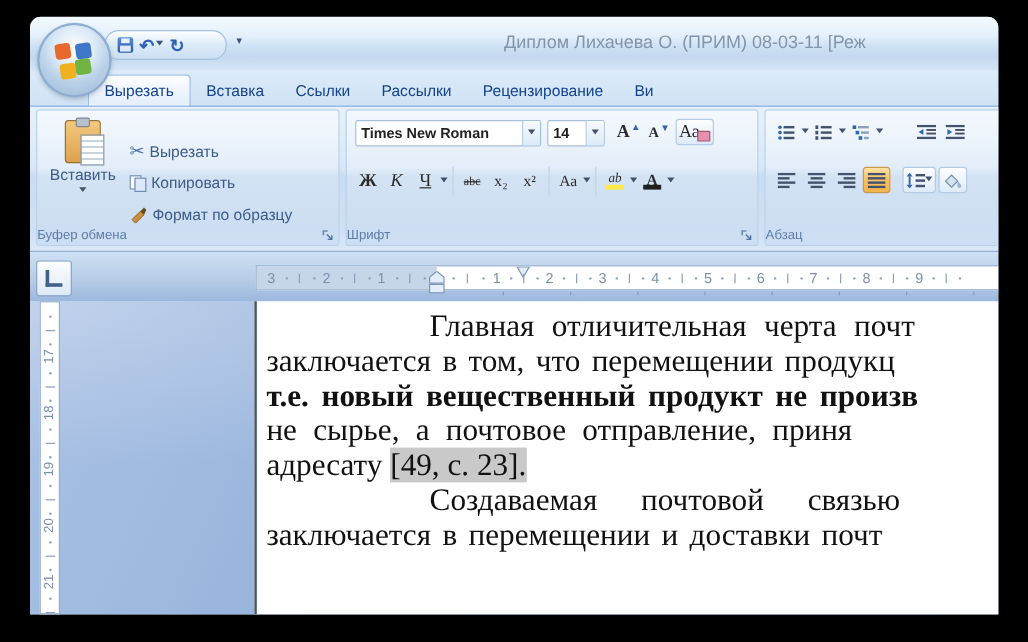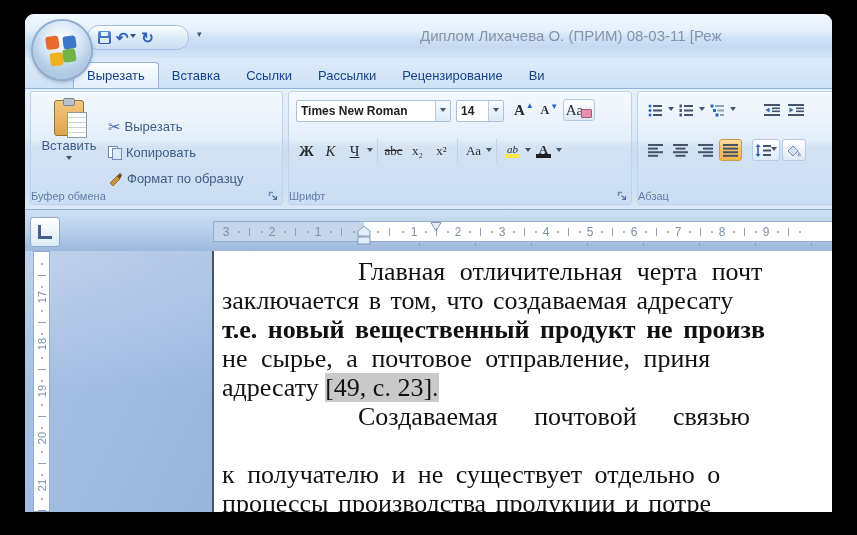--- a/index.html
+++ b/index.html
@@ -201,21 +201,21 @@
           <span>Аа</span>
             <span style="width:9px;height:7px;background:#e98fae;border:1px solid #a05a77;margin:6px 0 0 -2px;border-radius:1px"></span>
         </span>
       </div>
       <div class="rbtn-row" style="left:6px;top:47px;gap:1px">
         <span class="fbtn" style="font-weight:bold">Ж</span>
         <span class="fbtn" style="font-style:italic">К</span>
         <span class="fbtn" style="text-decoration:underline">Ч</span>
         <span class="dar"></span>
         <span class="sep-v"></span>
-        <span class="fbtn" style="text-decoration:line-through;font-size:13px">abc</span>
+        <span class="fbtn" style="text-decoration:line-through;font-size:10px">abc</span>
         <span class="fbtn" style="font-size:13px">х₂</span>
         <span class="fbtn" style="font-size:13px">х²</span>
         <span class="sep-v"></span>
         <span class="fbtn" style="font-size:13px">
             <span>Аа</span>
           </span>
         <span class="dar"></span>
         <span class="sep-v"></span>
         <span class="fbtn stack">
           <span style="font-size:11px;font-style:italic">ab</span>
@@ -442,23 +442,22 @@
         <div class="vbar" style="top: 163.5px;"></div>
         <div class="vdot" style="top: 175.25px;"></div>
         <div class="vdot" style="top: 198.75px;"></div>
         <div class="vbar" style="top: 210.5px;"></div>
         <div class="vdot" style="top: 222.25px;"></div>
         <div class="vdot" style="top: 245.75px;"></div>
         <div class="vbar" style="top: 257.5px;"></div>
       </div>
     <div class="page" id="page">
         <div class="dline" style="left: 144px; top: 6px; word-spacing: 8px;"><span>Главная отличительная черта почт</span></div>
-        <div class="dline" style="left: 8px; top: 35px; word-spacing: 3px;"><span>заключается в том, что создаваемая адресату</span></div>
+        <div class="dline" style="left: 8px; top: 35px; word-spacing: 3px;"><span>заключается в том, что перемещении продукц</span></div>
         <div class="dline" style="left: 8px; top: 64px; word-spacing: 4px; font-weight: bold;"><span>т.е. новый вещественный продукт не произв</span></div>
         <div class="dline" style="left: 8px; top: 93px; word-spacing: 7px;"><span>не сырье, а почтовое отправление, приня</span></div>
         <div class="dline" style="left: 8px; top: 122px; word-spacing: 0px;"><span>адресату </span><span class="hl">[49, с. 23].</span></div>
         <div class="dline" style="left: 144px; top: 151px; word-spacing: 30px;"><span>Создаваемая почтовой связью</span></div>
-        <div class="dline" style="left: 8px; top: 209px; word-spacing: 6px;"><span>к получателю и не существует отдельно о</span></div>
-        <div class="dline" style="left: 8px; top: 238px; word-spacing: 3px;"><span>процессы производства продукции и потре</span></div>
+        <div class="dline" style="left: 8px; top: 180px; word-spacing: 3px;"><span>заключается в перемещении и доставки почт</span></div>
       </div>
   </div>
 
 </div>
 
 </body></html>

